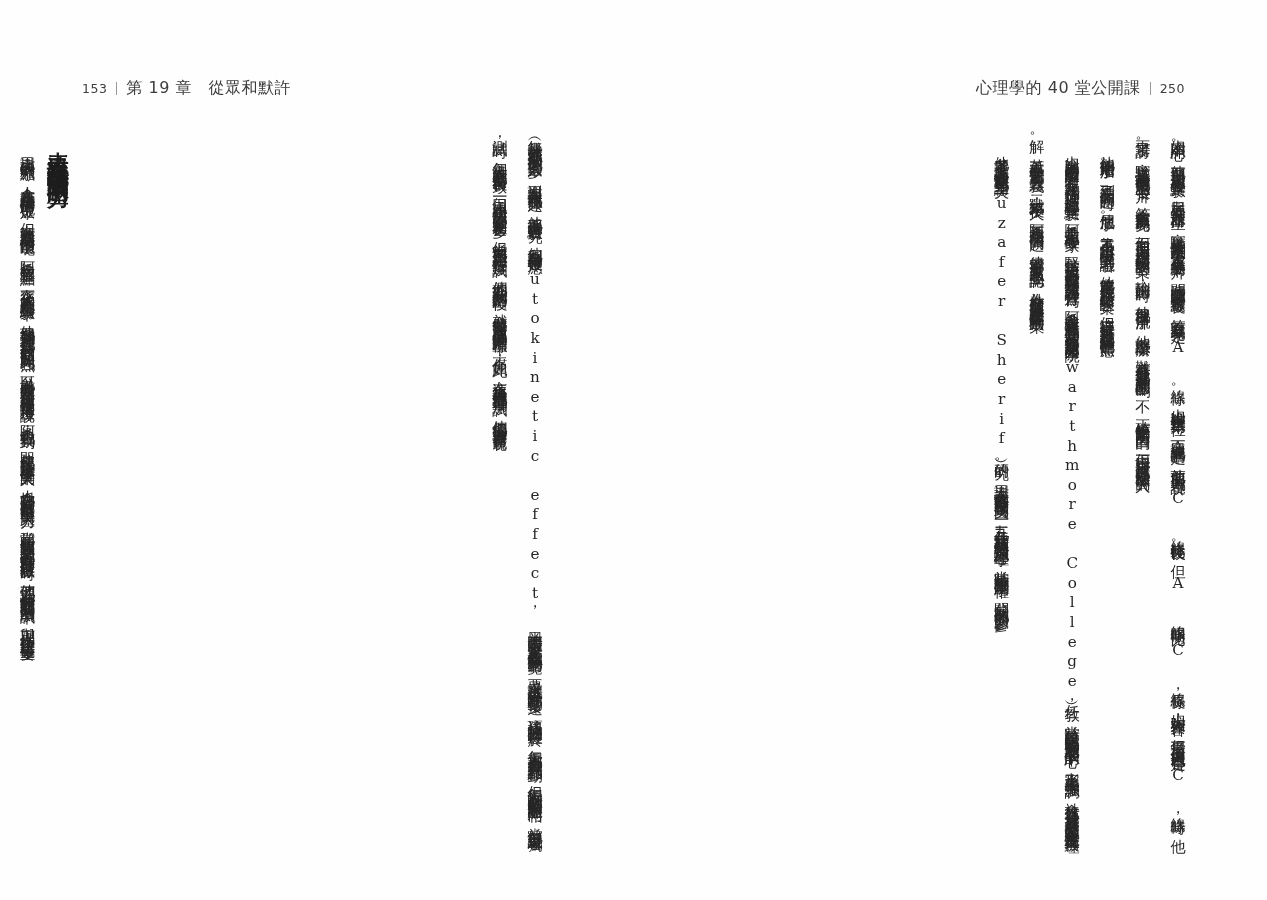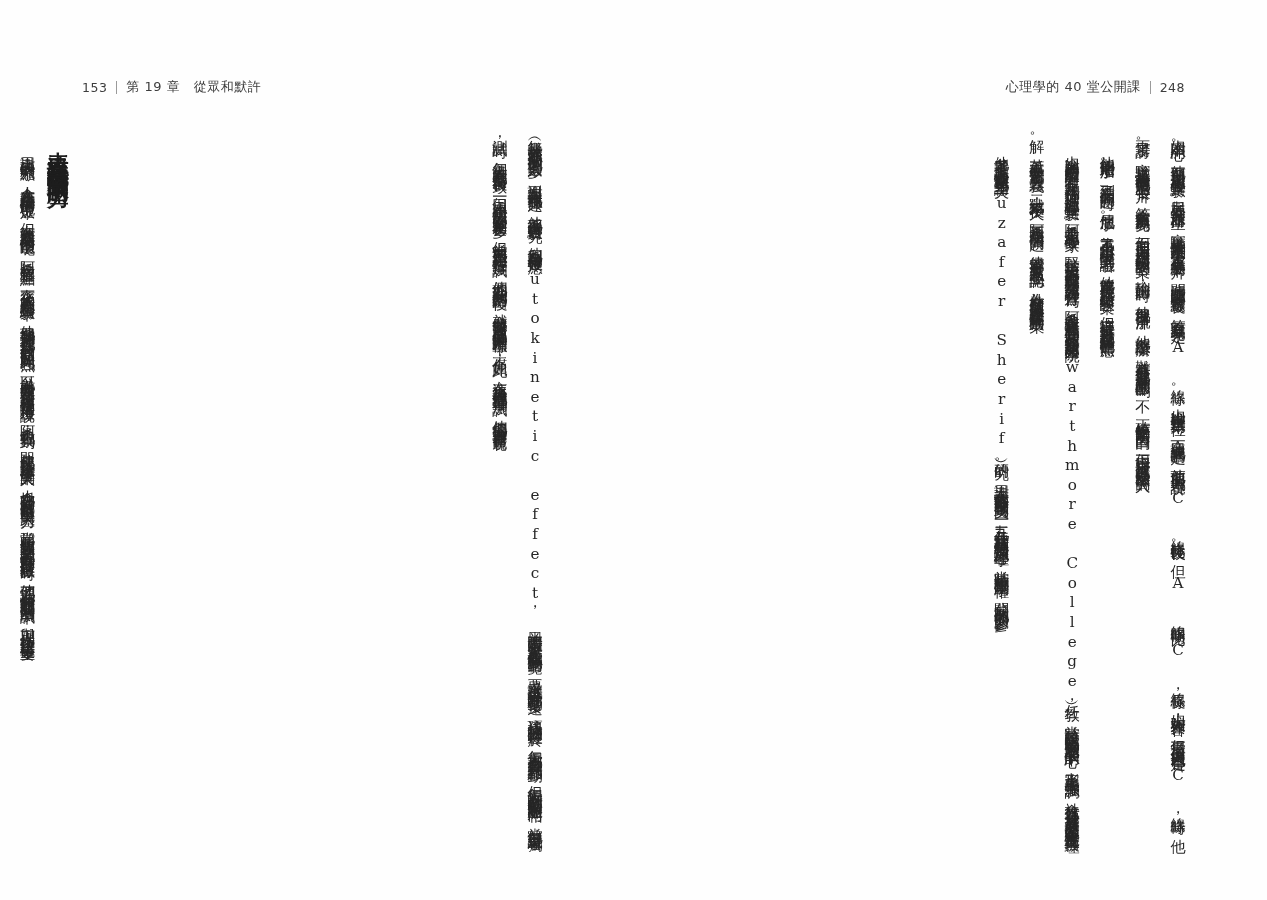--- a/index.html
+++ b/index.html
@@ -38,21 +38,21 @@
   .running-head.left  { left: 82px; }
   .running-head.right { right: 82px; margin-left: 28px; }
 
   .rh-rule {
     display: inline-block;
     width: 1px;
     height: 13px;
     background: #9a9a9a;
   }
   .rh-folio { font-size: 12.5px; color: #3d3d3d; }
-  .rh-title { font-size: 13px; color: #3d3d3d; }
+  .rh-title { font-size: 16px; color: #3d3d3d; }
 
   
   .page {
     position: absolute;
     top: 128px;
     height: 700px;
   }
   .page-left  { left: 72px;  width: 480px; }
   .page-right { left: 700px; width: 495px; }
 
@@ -108,21 +108,21 @@
 
   <div class="running-head left">
     <span class="rh-folio">153</span>
     <span class="rh-rule"></span>
     <span class="rh-title">第 19 章　從眾和默許</span>
   </div>
 
   <div class="running-head right">
     <span class="rh-title">心理學的 40 堂公開課</span>
     <span class="rh-rule"></span>
-    <span class="rh-folio">248</span>
+    <span class="rh-folio">250</span>
   </div>
 
   <div class="page page-left">
     <div class="vcols">
 
       <div class="body-block vtext" style="max-height:700px;">
         <p class="no-indent">無幾（雖然私下不同意他們的人眾多）。謝里夫對此很感興趣。他著手進行實驗研究。他利用自動移位效應（autokinetic effect，黑暗房間中單一光點產生看似移動的錯覺），要求受試者估計光點移動了多遠。這項任務的關鍵在於，每個人都會知覺到光點移動，但每個人判斷的移動距離並不相同。當他對受試者單獨測試時，每個人的答案都是前後一致，但同一小組不同成員的答案卻相差甚多。但當他對整個小組一起進行測試，他們聽到彼此的判斷後，就會傾向於逐漸達成一個集體判斷標準。不僅如此，在這之後再對他們進行單獨測試，他們仍然會遵守群體規範。</p>
       </div>
 
       <h2 class="section-heading">表達異議時所受到的壓力</h2>

